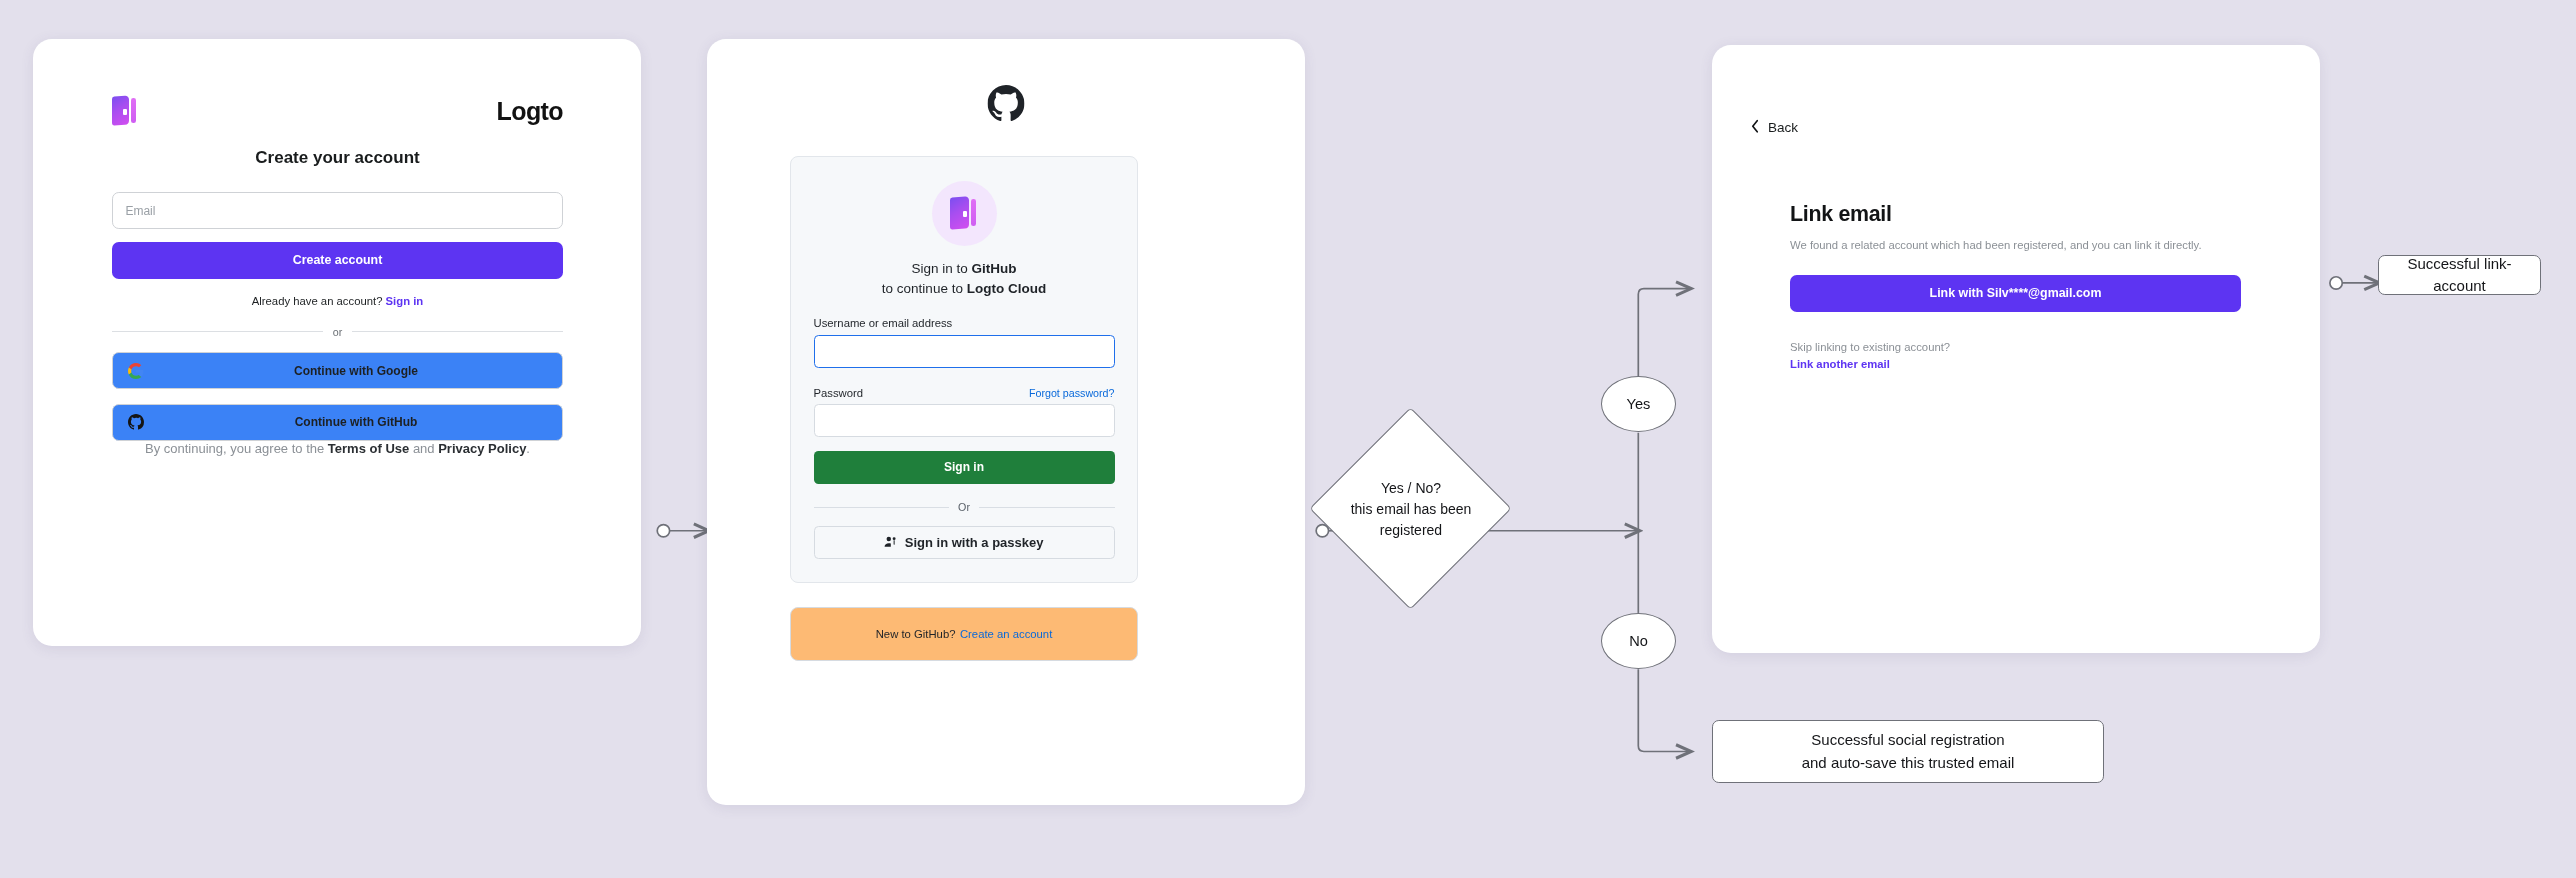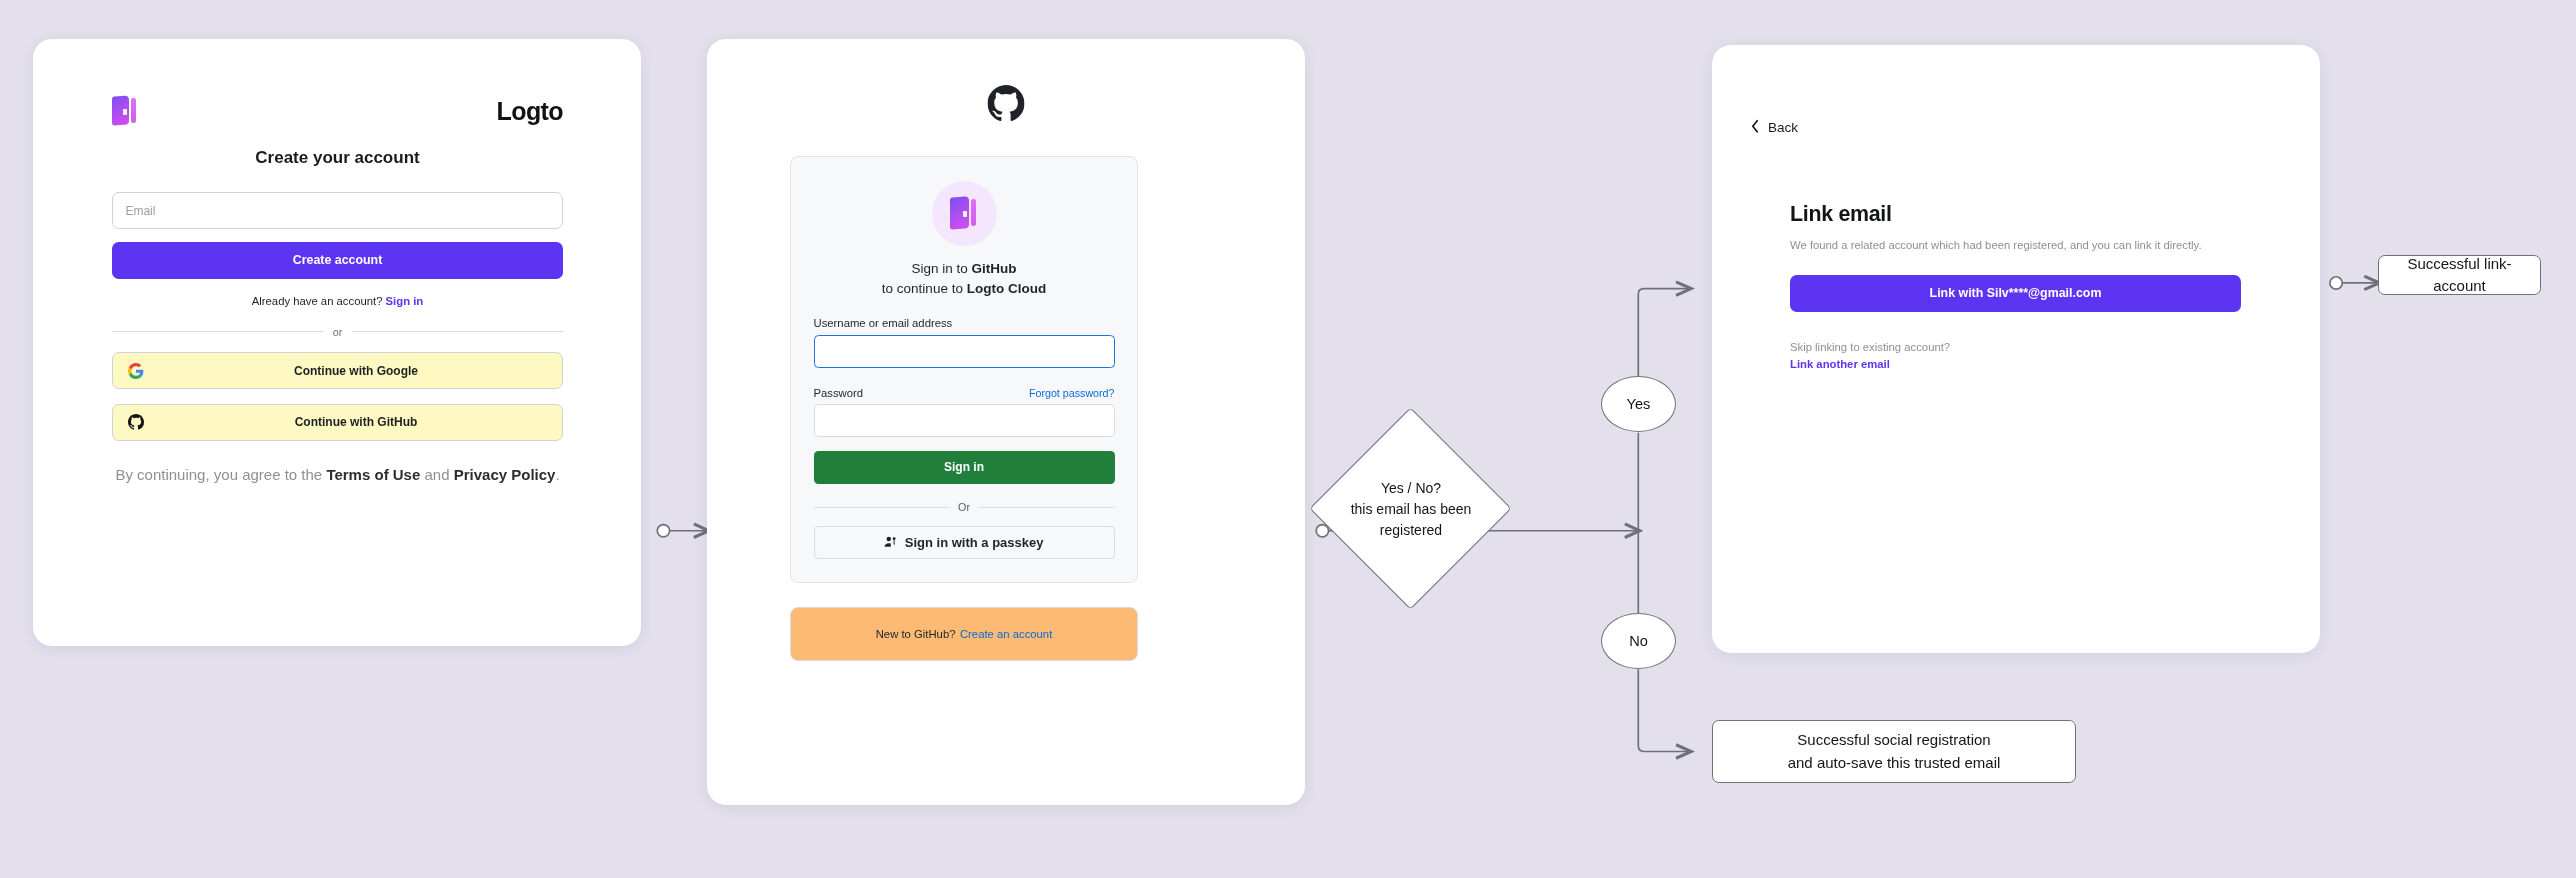--- a/index.html
+++ b/index.html
@@ -56,27 +56,27 @@
   }
   .have-account { text-align: center; margin-top: 16px; font-size: 11.3px; color: #1d2022; }
   .have-account .lnk { color: #5d34f2; font-weight: 600; cursor: pointer; }
 
   .or-divider { display: flex; align-items: center; gap: 10px; margin-top: 19px; }
   .or-divider .ln { flex: 1; height: 0.6px; background: #dcdfe3; }
   .or-divider .tx { font-size: 10.7px; color: #6b7075; }
 
   .social-btn {
     margin-top: 14.6px; height: 37px; width: 100%;
-    border: 0.8px solid #cfd2d6; border-radius: 6.8px; background: #fef9c3;
+    border: 0.8px solid #cfd2d6; border-radius: 6.8px; background: #3b82f6;
     display: flex; align-items: center; position: relative; cursor: pointer; padding-left: 37px;
   }
   .social-btn .sic { position: absolute; left: 14.6px; width: 17px; height: 17px; display: flex; align-items: center; justify-content: center; }
   .social-btn .slabel { width: 100%; text-align: center; font-size: 12px; font-weight: 600; color: #1d2022; }
 
-  .legal { margin-top: 25px; text-align: center; font-size: 15px; color: #8b9096; }
+  .legal { text-align: center; font-size: 13px; color: #8b9096; }
   .legal b { color: #2b2f33; font-weight: 600; }
 
   
   #card-github { left: 707px; top: 39px; width: 598px; height: 766px; }
   .gh-logo { position: absolute; left: 50%; top: 46px; transform: translateX(-50%); }
   .gh-box {
     position: absolute; left: 83px; top: 117px; width: 348px;
     background: #f6f8fa; border: 0.8px solid #e2e6eb; border-radius: 8px;
     padding: 19px 22.5px 22.5px 22.5px;
   }
@@ -159,21 +159,21 @@
   }
   #oval-yes { left: 1601px; top: 376px; }
   #oval-no  { left: 1601px; top: 613px; }
 
   .flow-box {
     position: absolute; background: #fff; border: 1.7px solid #6f7179; border-radius: 6.8px;
     display: flex; align-items: center; justify-content: center; text-align: center;
     font-size: 15px; line-height: 1.5; color: #141518; padding: 8px 14.6px;
   }
   #box-link-success { left: 2378px; top: 255px; width: 163px; height: 40px; }
-  #box-social-success { left: 1712px; top: 720px; width: 364px; height: 63px; }
+  #box-social-success { left: 1712px; top: 720px; width: 392px; height: 63px; }
 
   svg.edges { position: absolute; left: 0; top: 0; width: 2576px; height: 879px; pointer-events: none; }
 </style>
 </head>
 <body>
 
 <div id="stage">
 
   <svg class="edges" viewBox="0 0 4574 1560">
     <defs>

